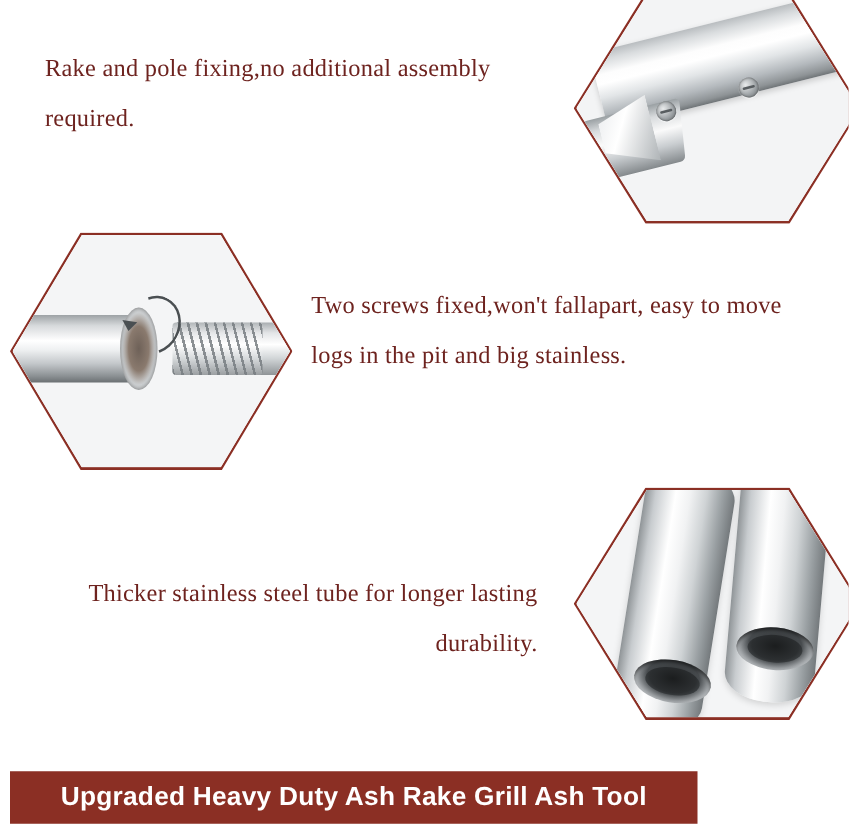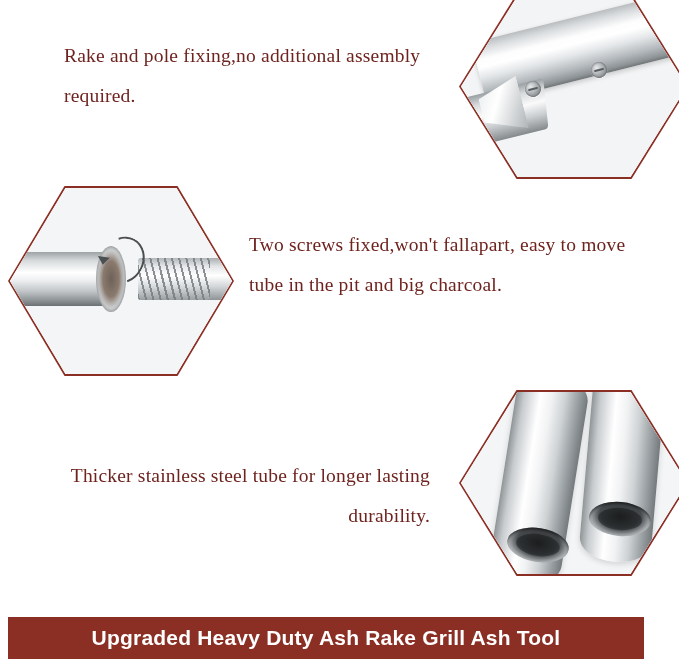--- a/index.html
+++ b/index.html
@@ -20,21 +20,21 @@
 
   
   .feature-text {
     position: absolute;
     color: #6e231f;
     font-family: "Liberation Serif", serif;
     font-size: 19.5px;
     line-height: 40px;
     letter-spacing: 0.2px;
   }
-  #text-1 { left: 64px; top: 36px;  width: 400px; }
+  #text-1 { left: 36px; top: 36px;  width: 400px; }
   #text-2 { left: 249px; top: 225px; width: 400px; }
   #text-3 { left: 50px; top: 456px; width: 380px; text-align: right; }
 
   
   .hex {
     position: absolute;
     --clip: polygon(25% 0%, 75% 0%, 100% 50%, 75% 100%, 25% 100%, 0% 50%);
   }
   .hex .border {
     position: absolute;
@@ -197,21 +197,21 @@
     background: radial-gradient(ellipse at 50% 40%, #1b1d1e 0%, #2c2f31 60%, #555a5d 100%);
   }
   #p3-hole-a { left: 55px; top: 142px; transform: rotate(9deg); }
   #p3-hole-b { left: 137px; top: 116px; transform: rotate(5deg); }
 
   
   #banner {
     position: absolute;
     left: 8px;
     bottom: 10px;
-    width: 636px;
+    width: 550px;
     height: 42px;
     background: #8b2f24;
     display: flex;
     align-items: center;
     justify-content: center;
   }
   #banner-text {
     color: #ffffff;
     font-family: "Liberation Sans", sans-serif;
     font-weight: bold;
@@ -220,21 +220,21 @@
     white-space: nowrap;
   }
 </style>
 </head>
 <body>
 
 <div id="page">
 
   <div class="feature-text" id="text-1">Rake and pole fixing,no additional assembly required.</div>
 
-  <div class="feature-text" id="text-2">Two screws fixed,won't fallapart, easy to move tube in the pit and big charcoal.</div>
+  <div class="feature-text" id="text-2">Two screws fixed,won't fallapart, easy to move logs in the pit and big stainless.</div>
 
   <div class="feature-text" id="text-3">Thicker stainless steel tube for longer lasting durability.</div>
 
   <div class="hex" id="hex-1">
     <div class="border"></div>
     <div class="inner">
       <div class="photo">
         <div class="p1-bg"></div>
         <div class="p1-tube"></div>
         <div class="p1-tube2"></div>

